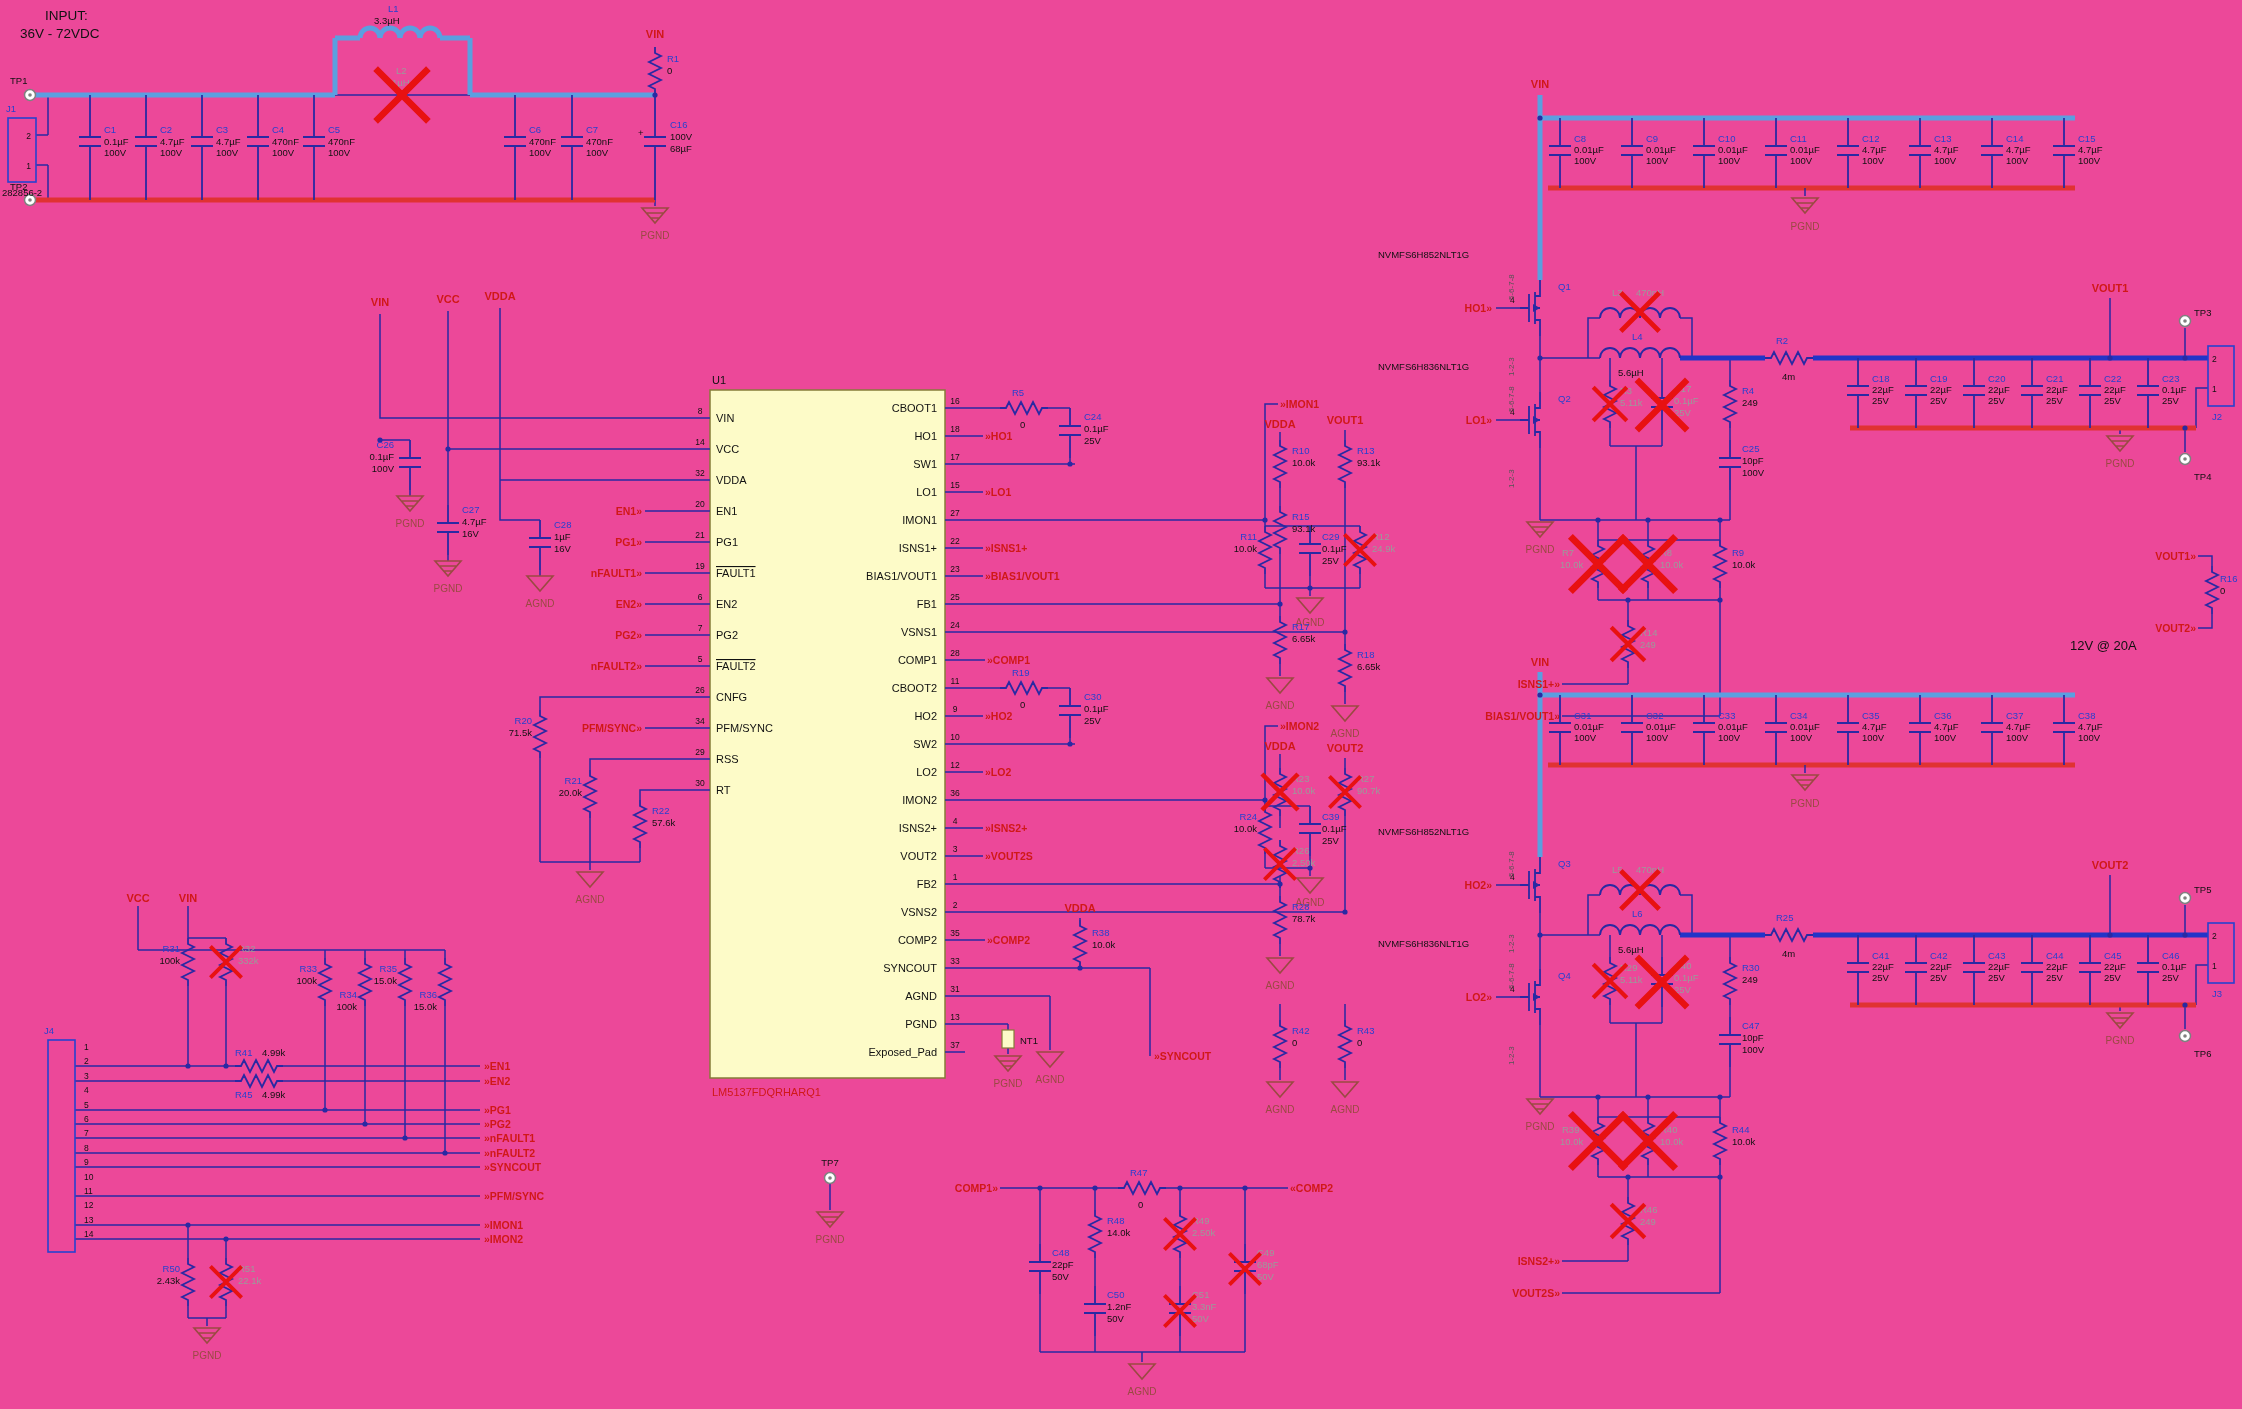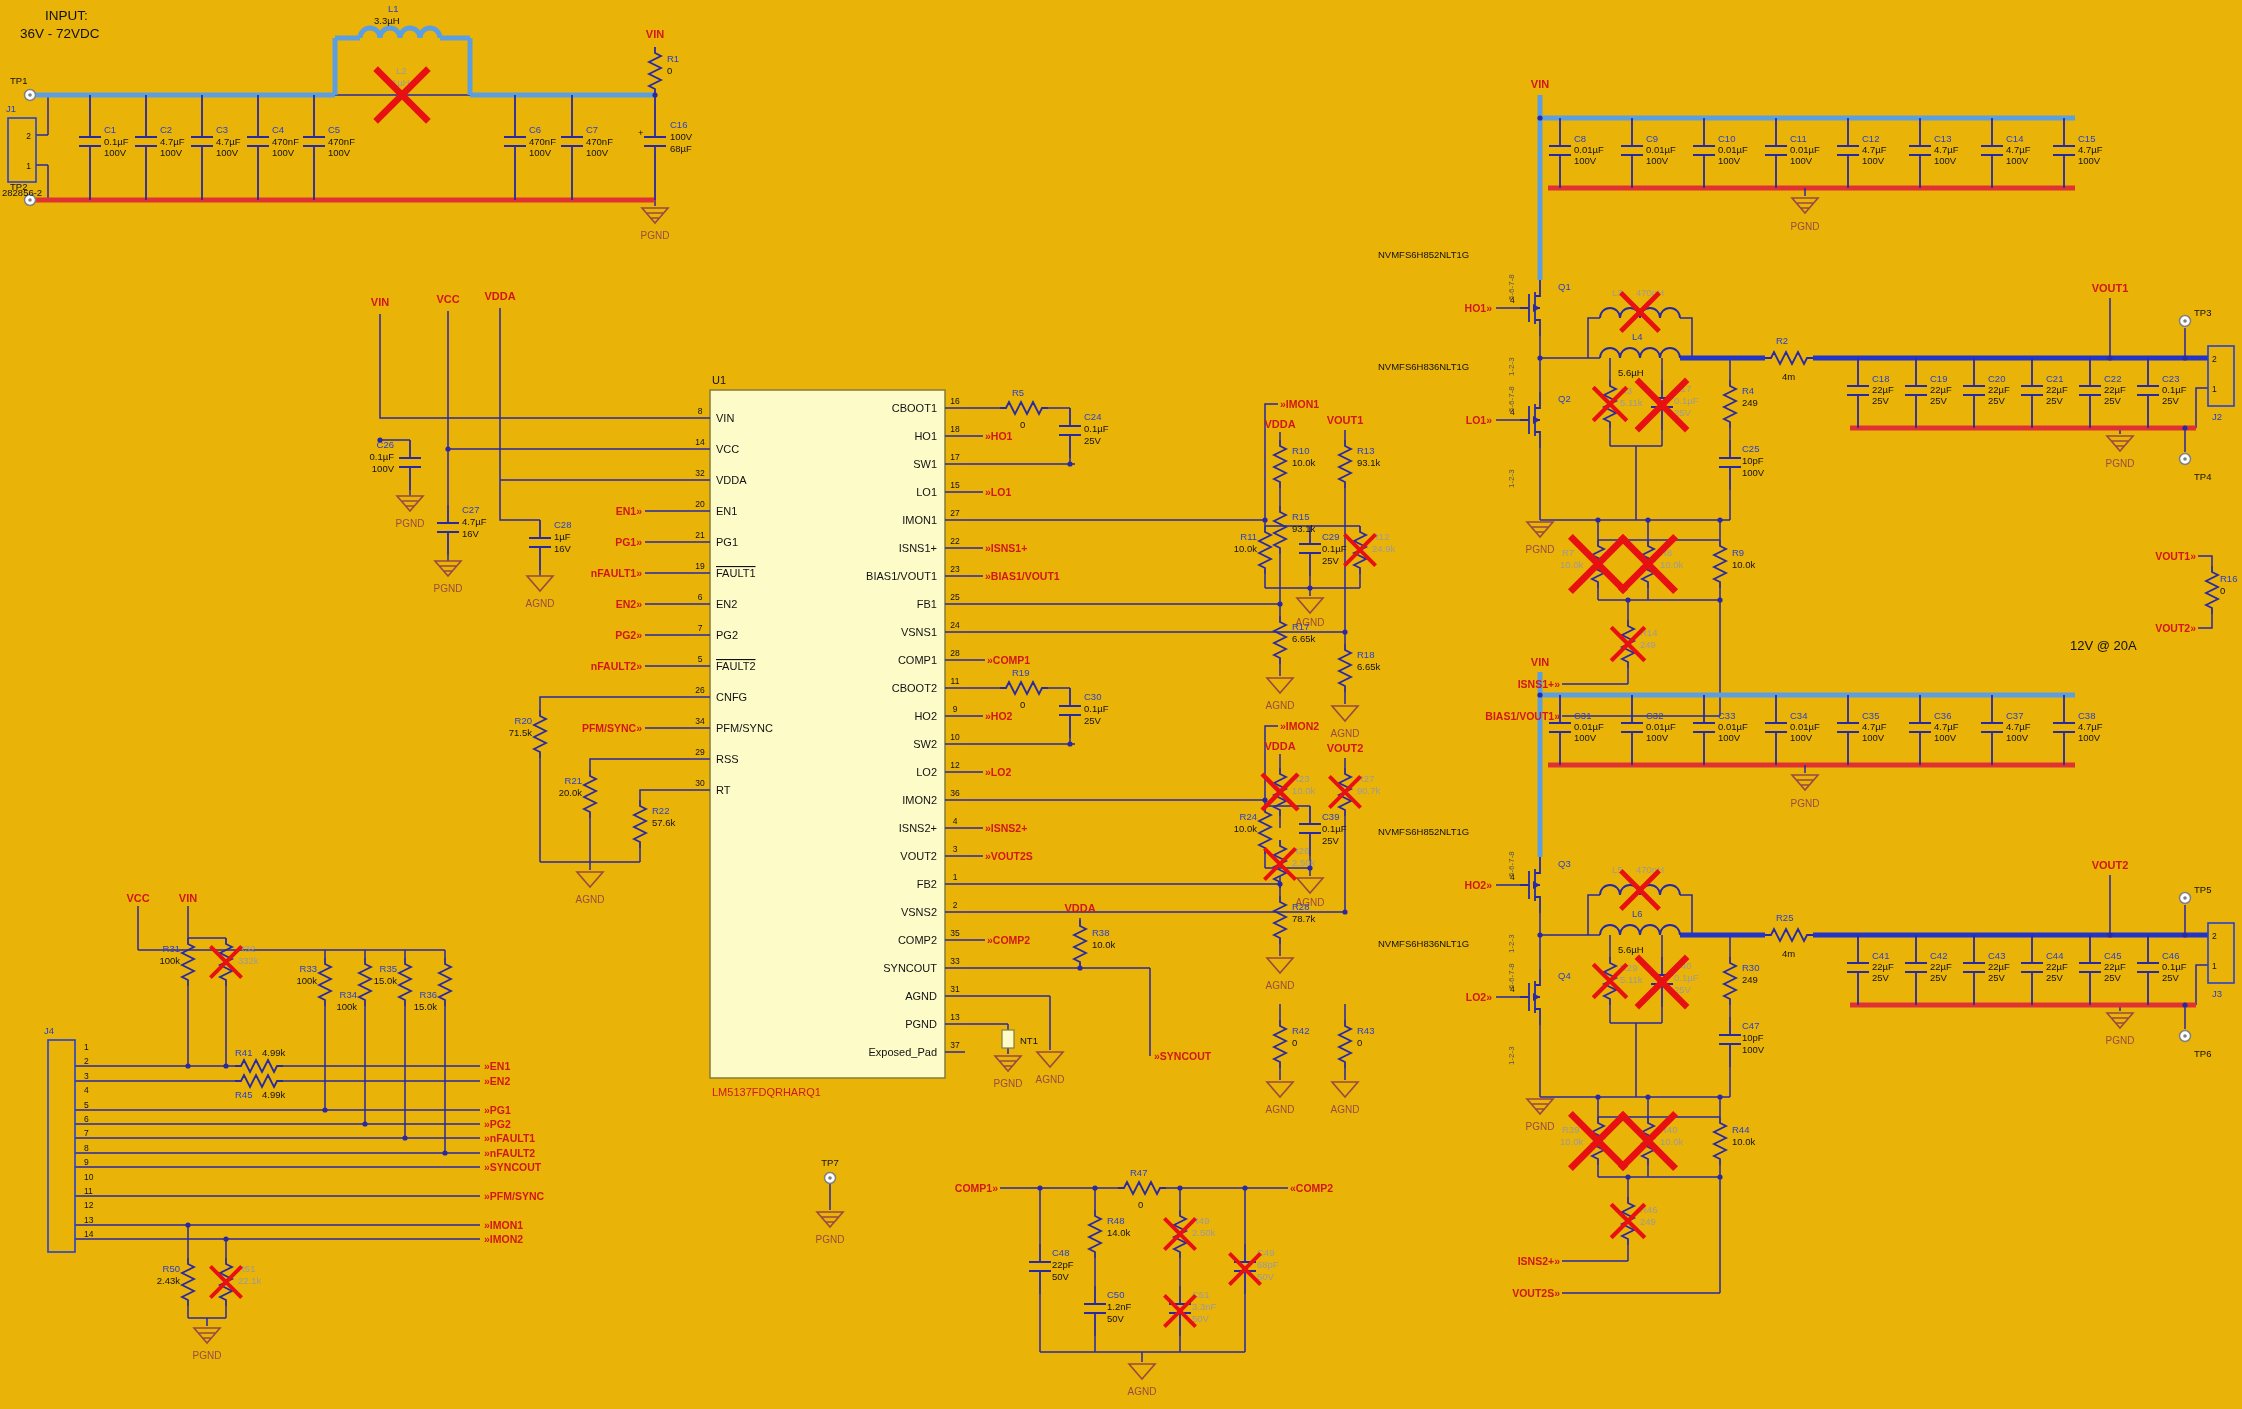--- a/index.html
+++ b/index.html
@@ -1,16 +1,16 @@
 <!DOCTYPE html>
 <html><head>
 <meta charset="utf-8">
 <style>
 html,body{margin:0;background:#fff}
-#board{position:relative;width:2242px;height:1409px;background:#eab308;font-family:"Liberation Sans",sans-serif;overflow:hidden}
+#board{position:relative;width:2242px;height:1409px;background:#ec4899;font-family:"Liberation Sans",sans-serif;overflow:hidden}
 svg{position:absolute;left:0;top:0}
 text{font-family:"Liberation Sans",sans-serif;font-size:9.5px;fill:#111}
 .w{stroke:#2929a3;stroke-width:1.5;fill:none}
 .bus{stroke:#5b9fe0;stroke-width:5;fill:none}
 .rail{stroke:#e03232;stroke-width:5;fill:none}
 .obus{stroke:#2334c8;stroke-width:5;fill:none}
 .sym{stroke:#2929a3;stroke-width:1.8;fill:none}
 .symth{stroke:#5b9fe0;stroke-width:5;fill:none}
 .gnd{stroke:#9a4a42;stroke-width:1.6;fill:none}
 .x{stroke:#e81111;stroke-width:3;fill:none}

